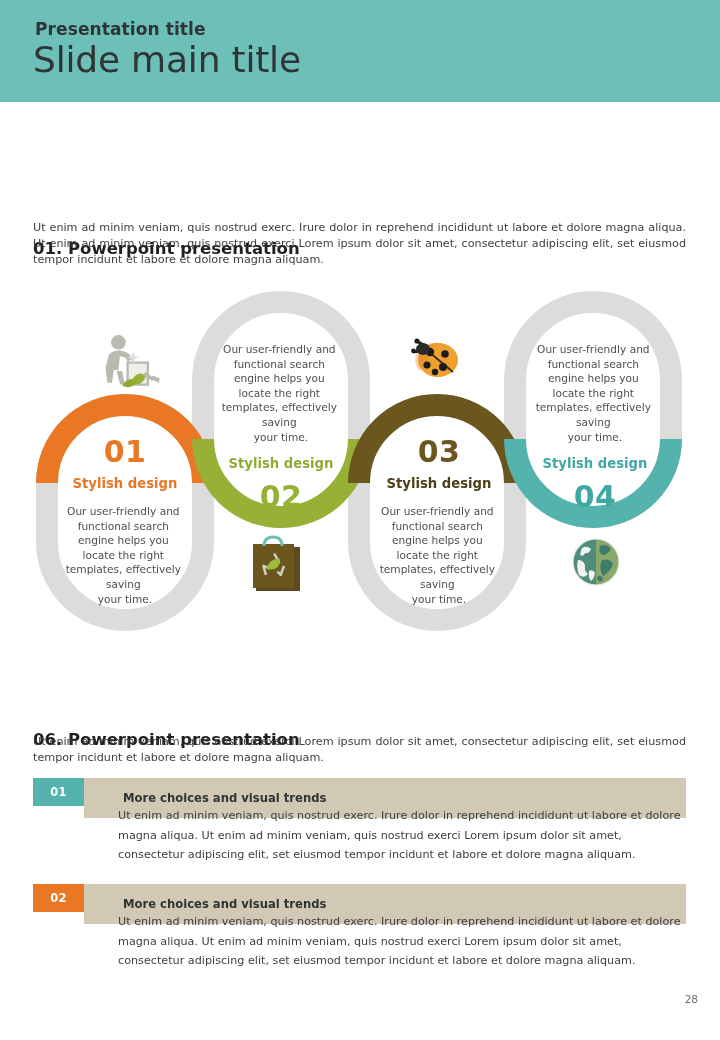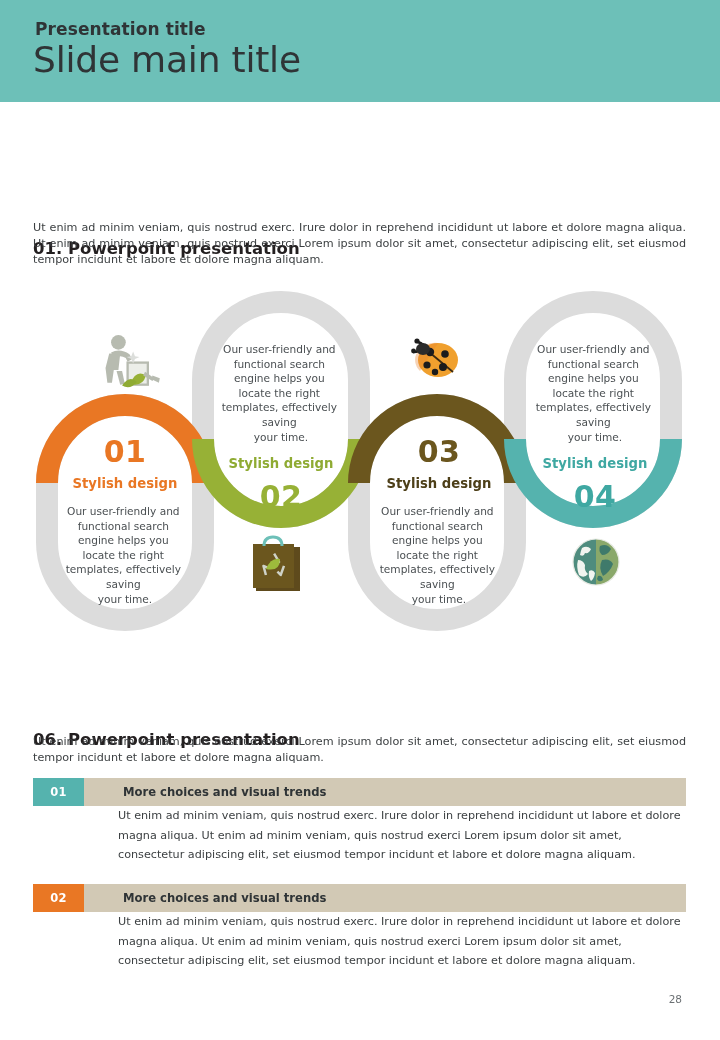--- a/index.html
+++ b/index.html
@@ -69,37 +69,37 @@
   .bar-row { position: absolute; left: 33px; width: 653px; height: 28px; }
   .bar-num {
     position: absolute; left: 0; top: 0;
     width: 51px; height: 28px;
     display: flex; align-items: center; justify-content: center;
     color: #ffffff; font-size: 11.5px; font-weight: bold;
     letter-spacing: .3px;
   }
   .bar-label {
     position: absolute; left: 51px; top: 0;
-    width: 602px; height: 28px;
+    width: 602px; height: 40px;
     background: #d2c9b5;
     display: flex; align-items: center;
     padding-left: 39px;
     font-size: 11.6px; font-weight: bold; color: #2f3436;
   }
   .bar-text {
     position: absolute; left: 118px; width: 566px;
     font-size: 11.2px; line-height: 19.5px; color: #3b3f41;
   }
   #bar1 { top: 778px; }
   #bar1-text { top: 806px; }
   #bar2 { top: 884px; }
   #bar2-text { top: 912px; }
 
   .page-num {
-    position: absolute; right: 38px; top: 993px;
+    position: absolute; right: 22px; top: 993px;
     font-size: 10.5px; color: #6b7073;
   }
 </style>
 </head>
 <body>
 
 <div class="slide">
 
   <div class="header">
     <div class="header-eyebrow">Presentation title</div>

